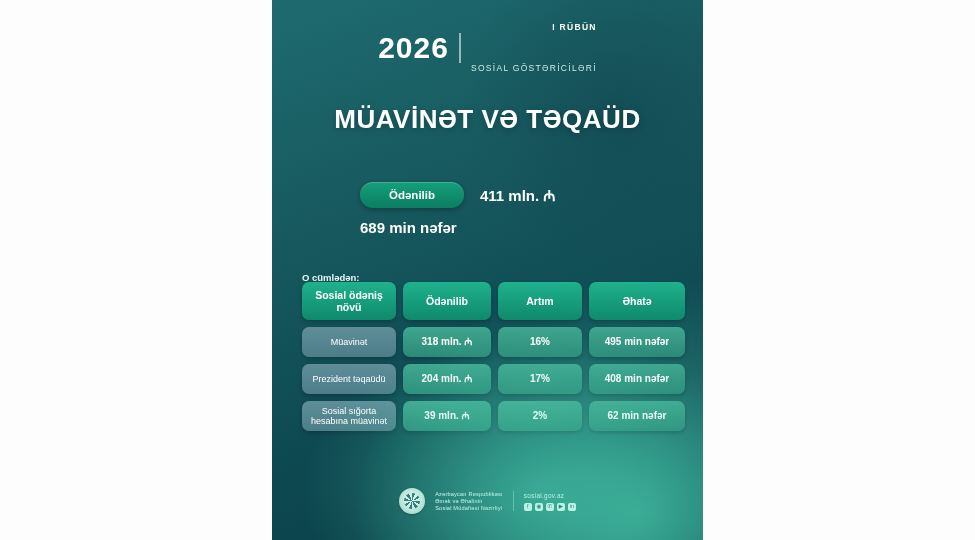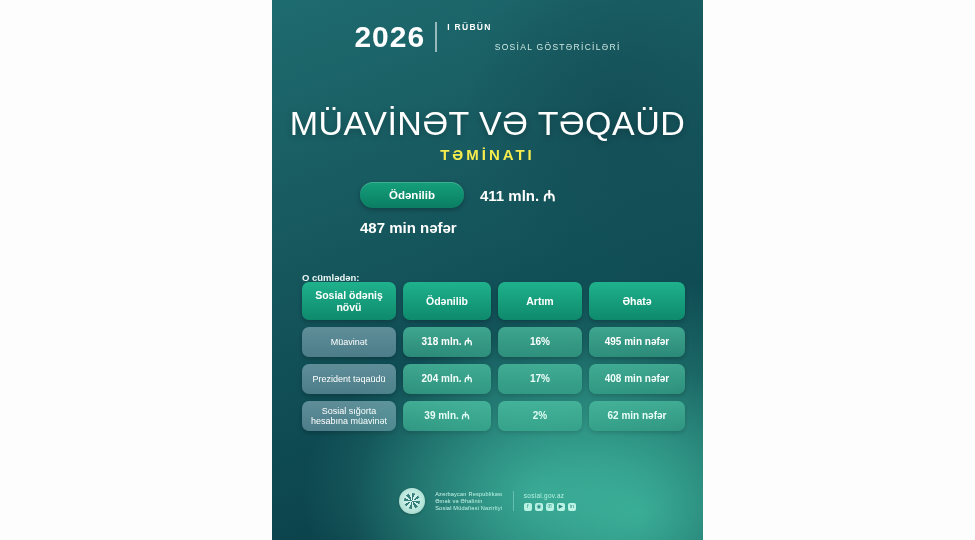--- a/index.html
+++ b/index.html
@@ -55,35 +55,35 @@
     gap: 10px;
   }
   .year {
     font-size: 30px; font-weight: bold; letter-spacing: 1px;
     color: #ffffff; line-height: 1;
     font-family: "Liberation Sans", sans-serif;
   }
   .divider-v {
     width: 2px; height: 30px; background: rgba(255,255,255,0.55);
   }
-  .header-texts { display:flex; gap:3px; }
+  .header-texts { display:flex; flex-direction:column; gap:11px;text-align:right; }
   .header-texts .l1 {
     font-size: 8.5px; color:#ffffff; letter-spacing:1.3px; font-weight:bold;
     text-transform: uppercase;
   }
   .header-texts .l2 {
     font-size: 8.5px; color:#cfe9e4; letter-spacing:1.3px;
     text-transform: uppercase;
     margin-top: 20px;
   }
 
   
   .title {
     position:absolute; left:0; right:0; top:104px; text-align:center;
-    color:#ffffff; font-size:34px; font-weight:normal; letter-spacing:0.5px;
+    color:#ffffff; font-size:26px; font-weight:bold; letter-spacing:0.5px;
     text-transform: uppercase;
     text-shadow: 0 2px 6px rgba(0,0,0,0.25);
   }
   .subtitle {
     position:absolute; left:0; right:0; top:146px; text-align:center;
     color:#f6ec4e; font-size:15px; font-weight:bold; letter-spacing:3px;
     text-transform: uppercase;
   }
   .pill {
     background: linear-gradient(180deg, #14a07a 0%, #0b7d62 100%);
@@ -203,29 +203,28 @@
     <div class="header">
       <div class="year">2026</div>
       <div class="divider-v"></div>
       <div class="header-texts">
         <div class="l1">I RÜBÜN</div>
         <div class="l2">SOSİAL GÖSTƏRİCİLƏRİ</div>
       </div>
     </div>
 
     <div class="title">MÜAVİNƏT VƏ TƏQAÜD</div>
-    <div class="subtitle">TƏMİNATI</div>
 
     <div class="hl-wrap">
       <div class="hl-row">
         <div class="pill">Ödənilib</div>
         <div class="hlval">411 mln. ₼</div>
       </div>
       <div class="hl-row">
-        <div class="hlval">487 min nəfər</div>
+        <div class="hlval">689 min nəfər</div>
       </div>
     </div>
 
     <div class="ocum">O cümlədən:</div>
 
     <div class="table">
 
       <div class="row head">
         <div class="cell c0">Sosial ödəniş növü</div>
         <div class="cell c1">Ödənilib</div>

